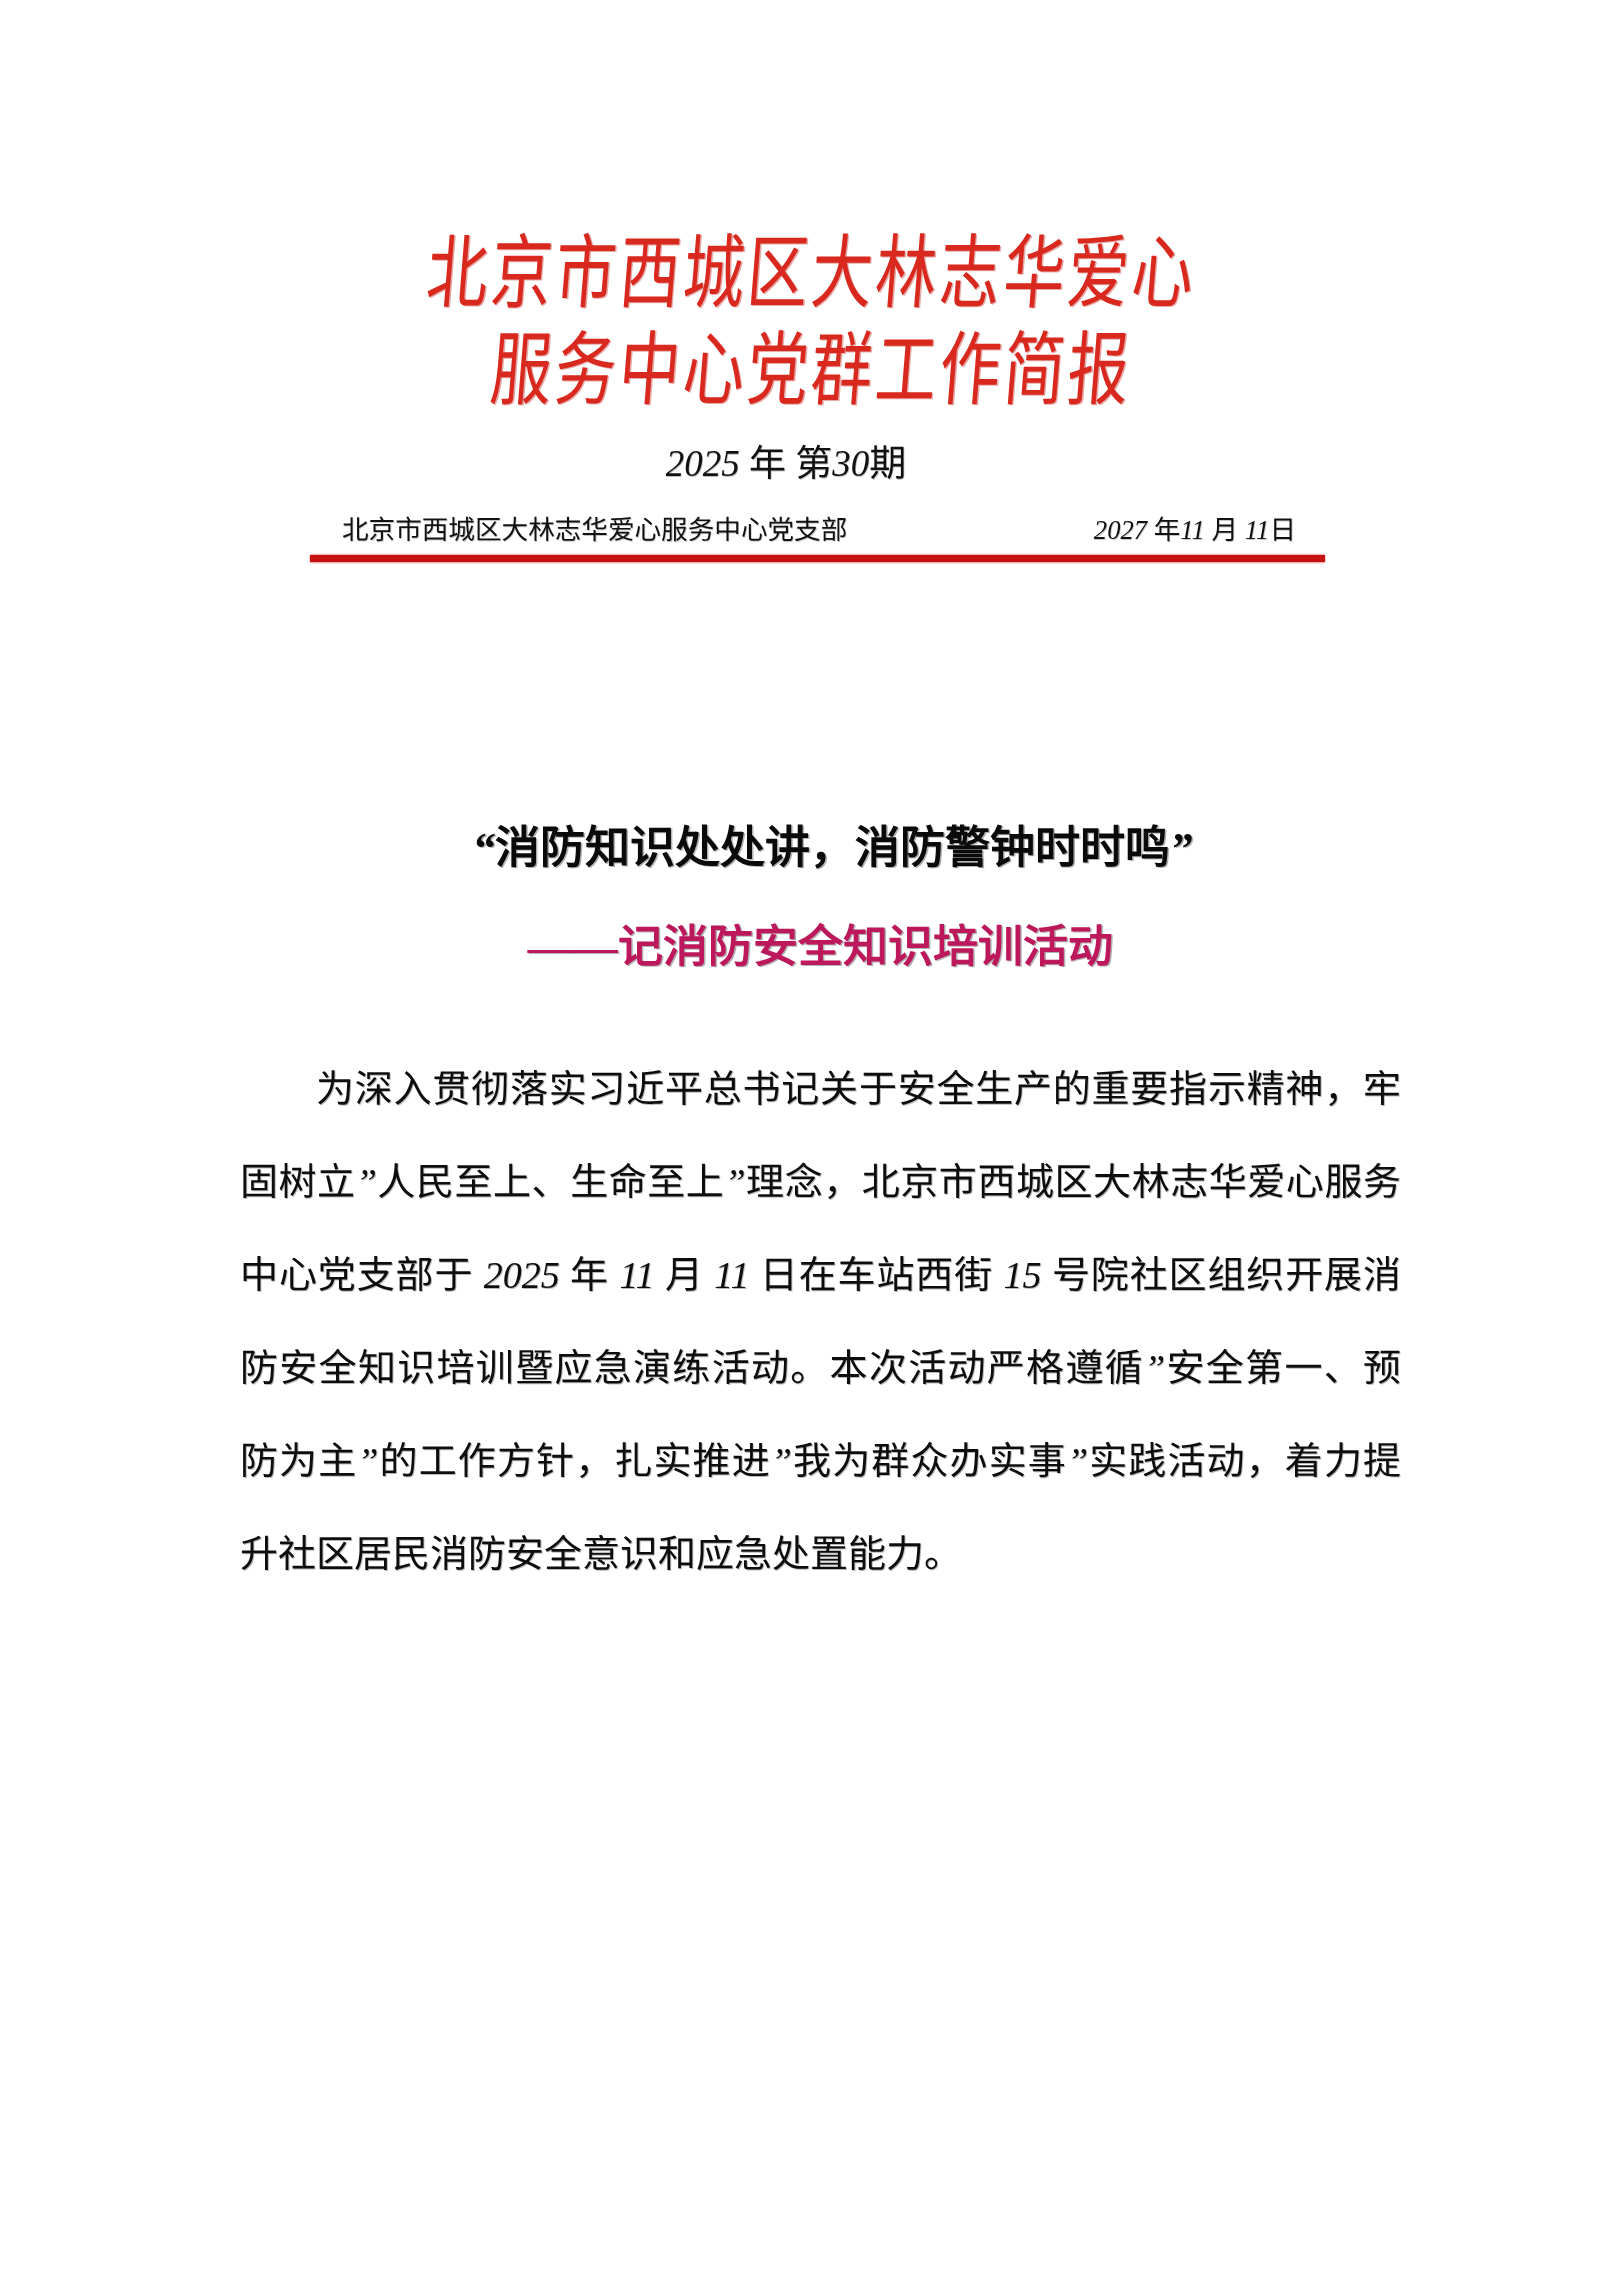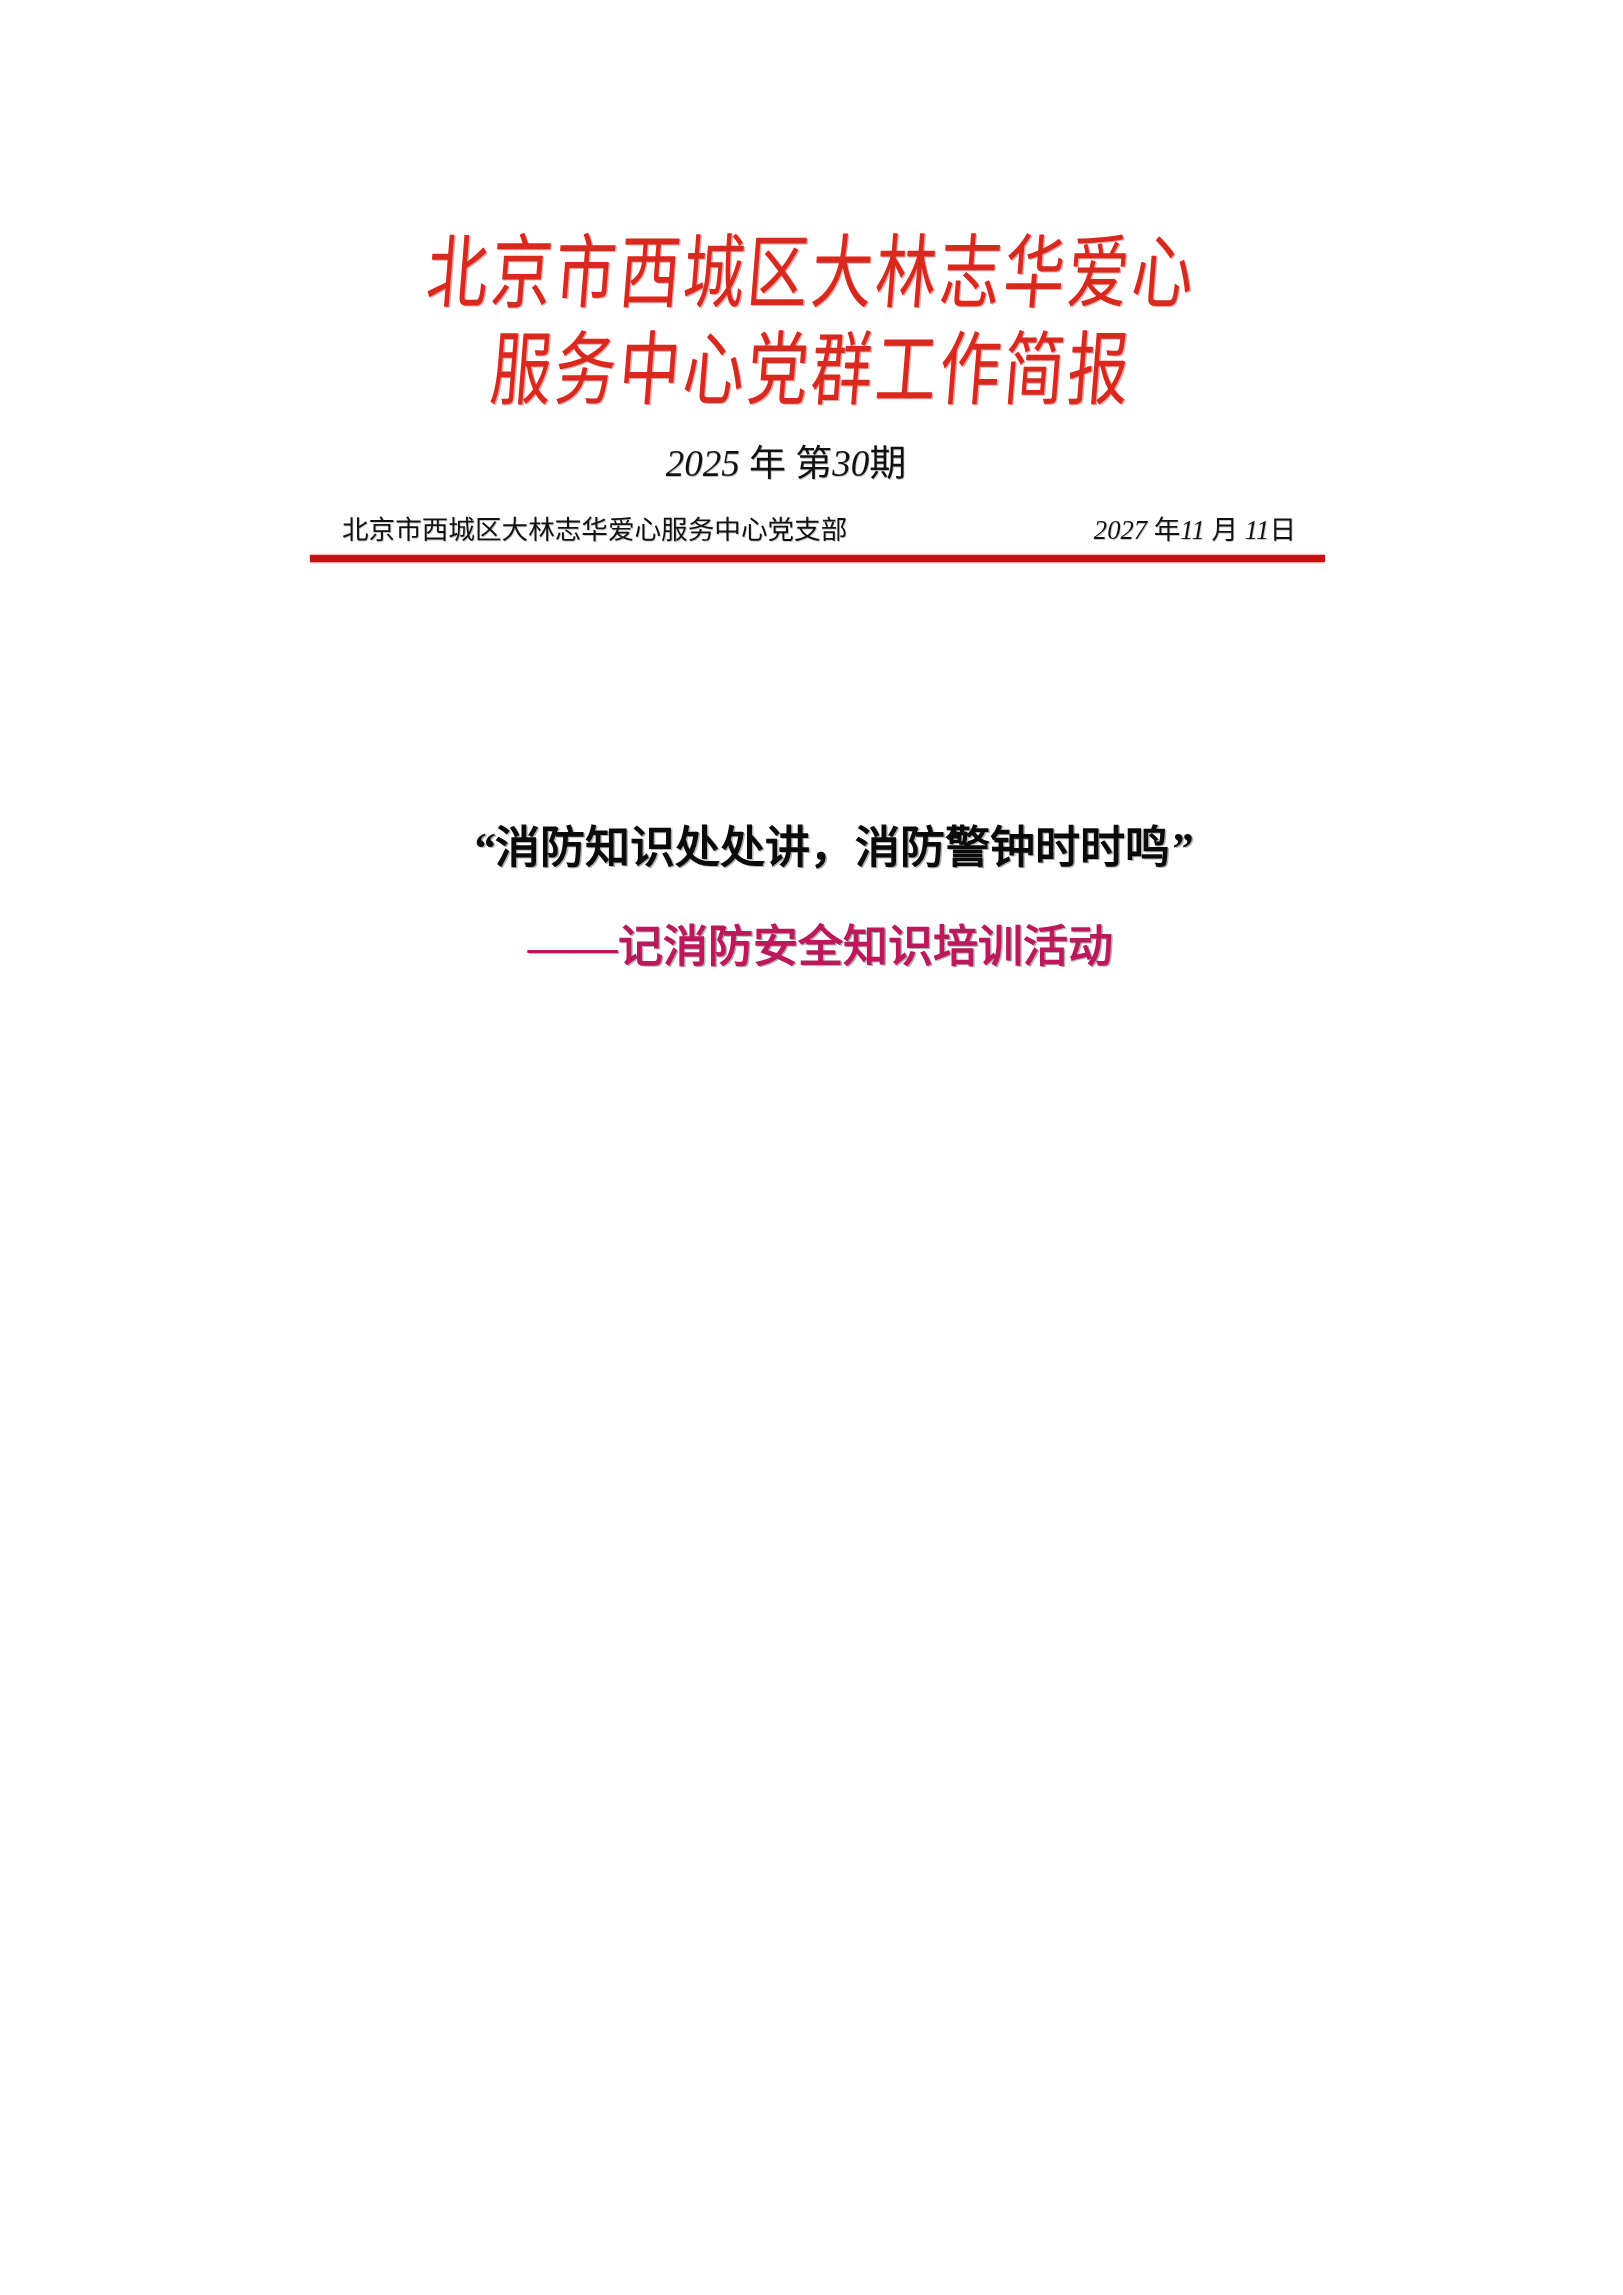--- a/index.html
+++ b/index.html
@@ -134,16 +134,17 @@
     <span class="ob">2027 年11 月 11日</span>
   </div>
 
   <div class="divider-rule"></div>
 
   <div class="article-headline ob">“消防知识处处讲，消防警钟时时鸣”</div>
 
   <div class="article-subheadline ob">——记消防安全知识培训活动</div>
 
   <div class="article-body">
+    <p class="ob">为深入贯彻落实习近平总书记关于安全生产的重要指示精神，牢固树立”人民至上、生命至上”理念，北京市西城区大林志华爱心服务中心党支部于 2025 年 11 月 11 日在车站西街 15 号院社区组织开展消防安全知识培训暨应急演练活动。本次活动严格遵循”安全第一、预防为主”的工作方针，扎实推进”我为群众办实事”实践活动，着力提升社区居民消防安全意识和应急处置能力。</p>
   </div>
 
 </div>
 
 
 </body></html>

